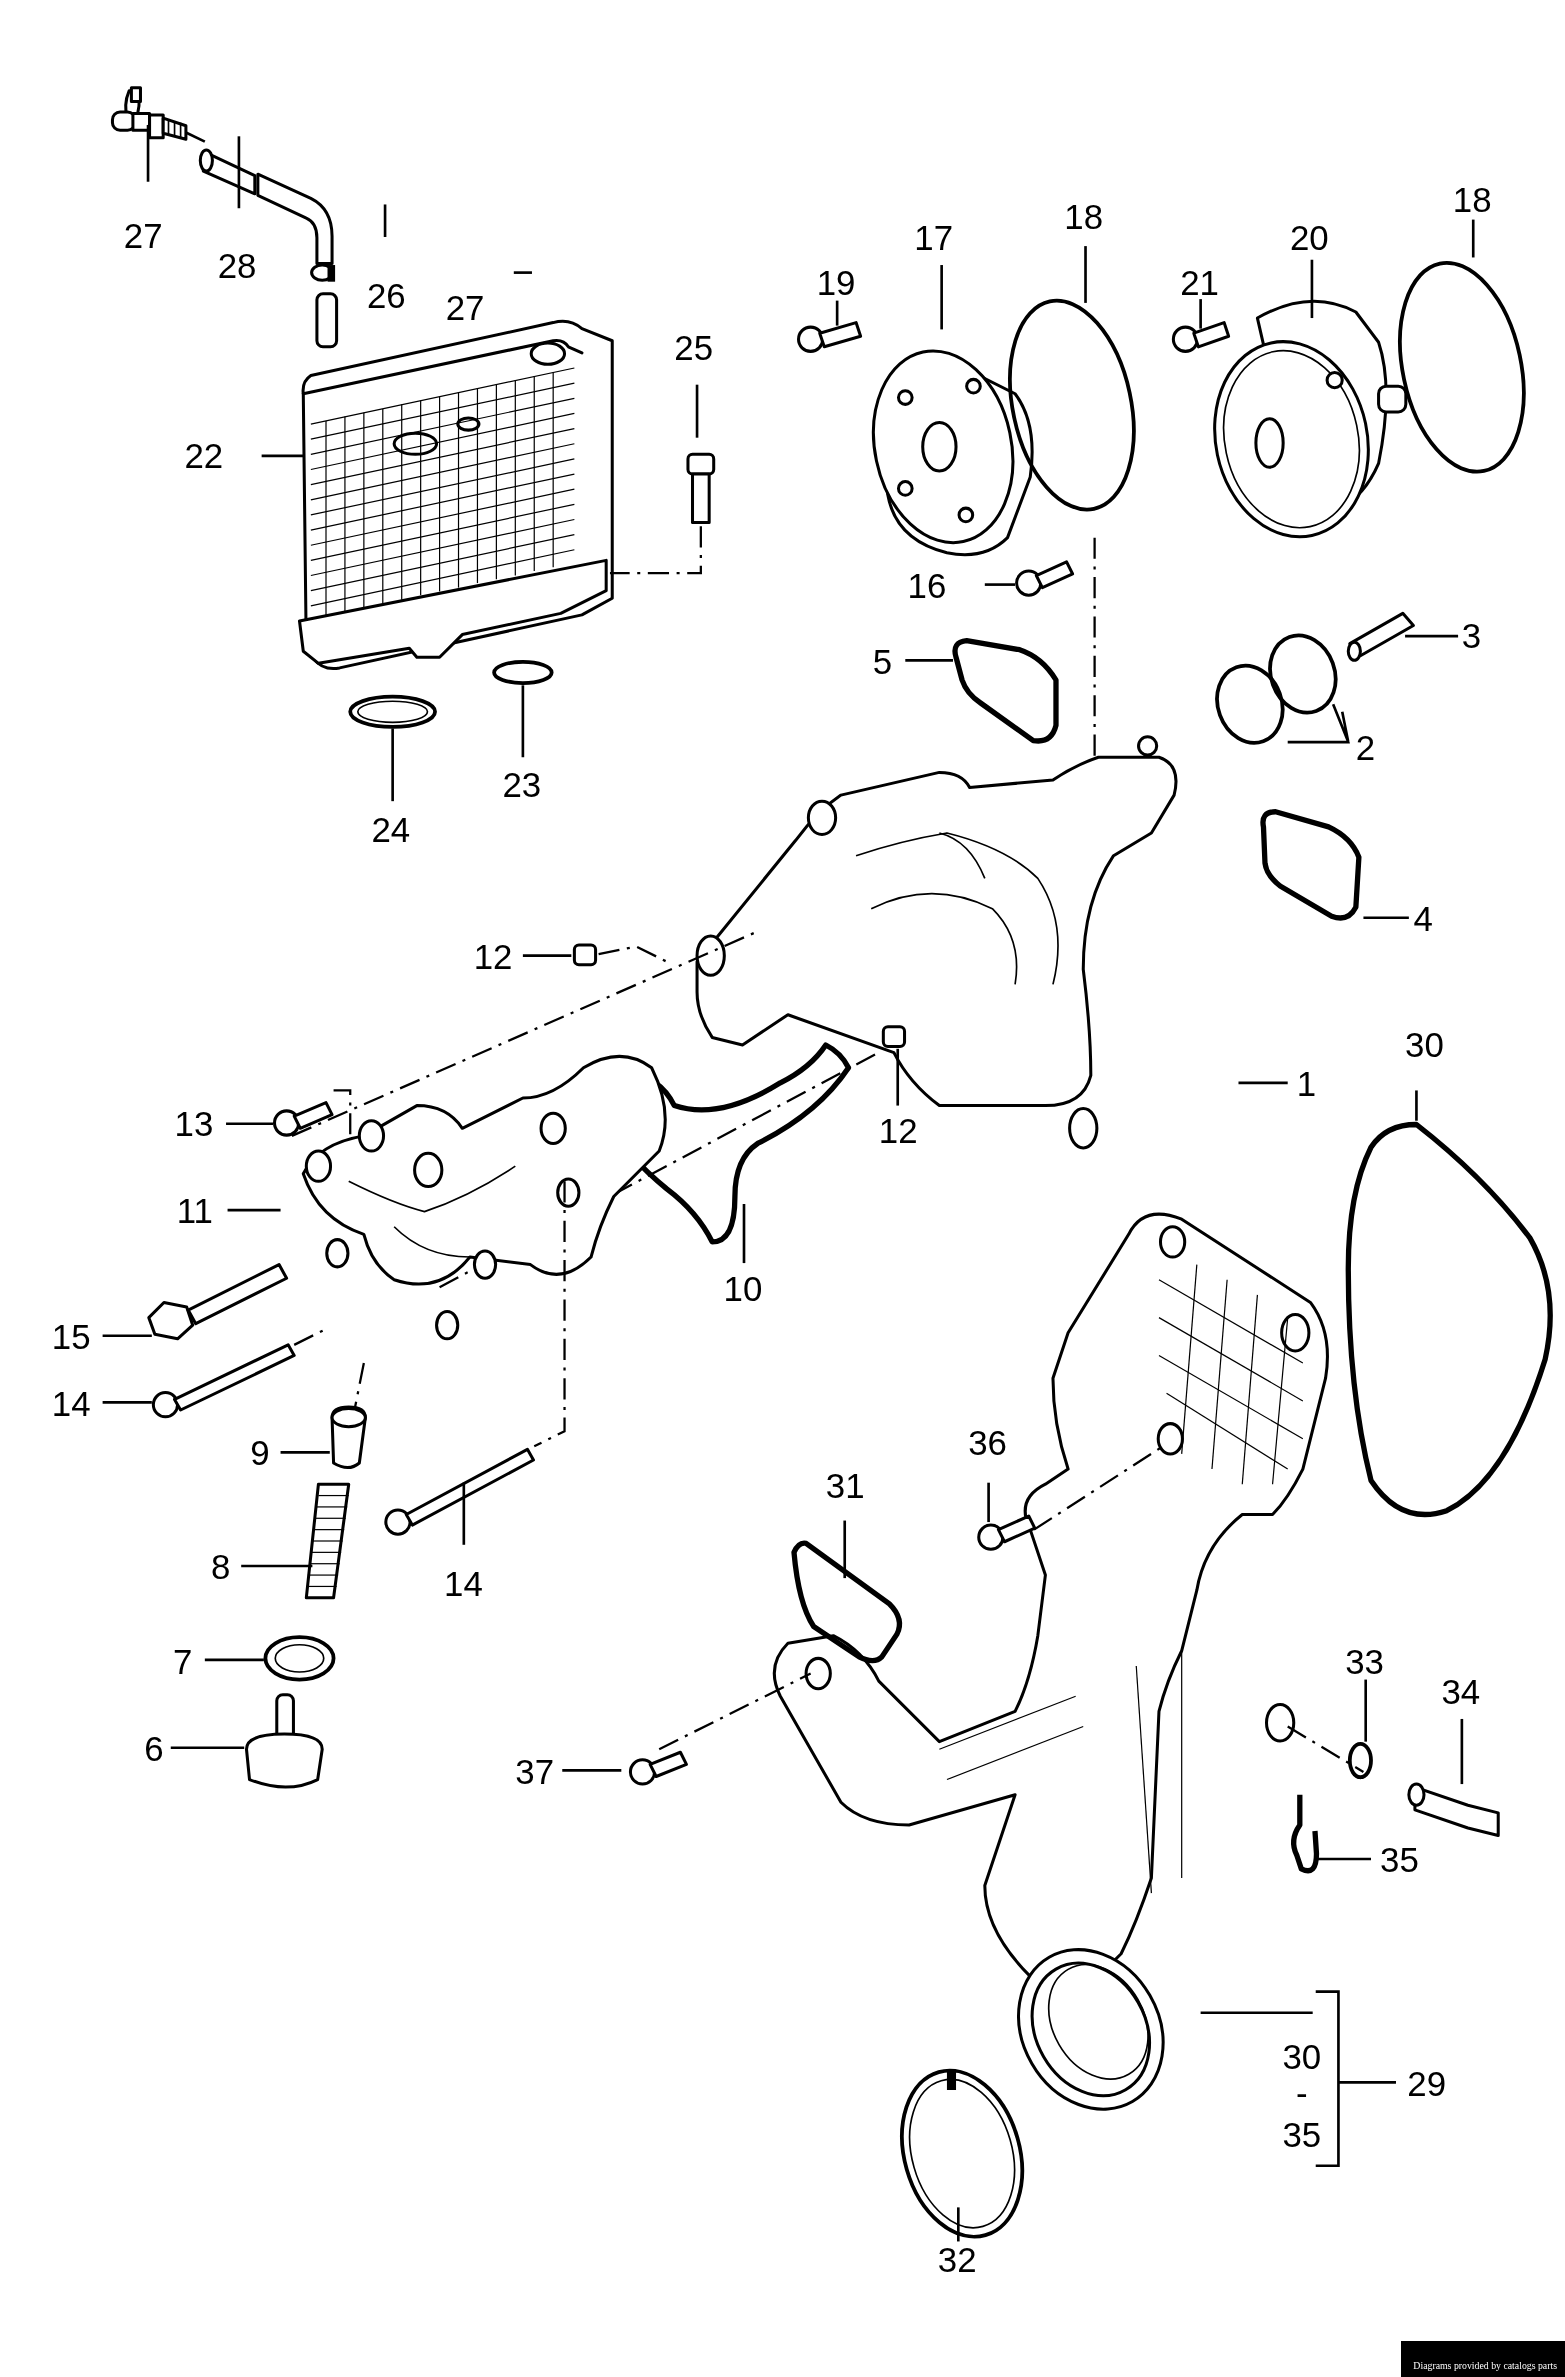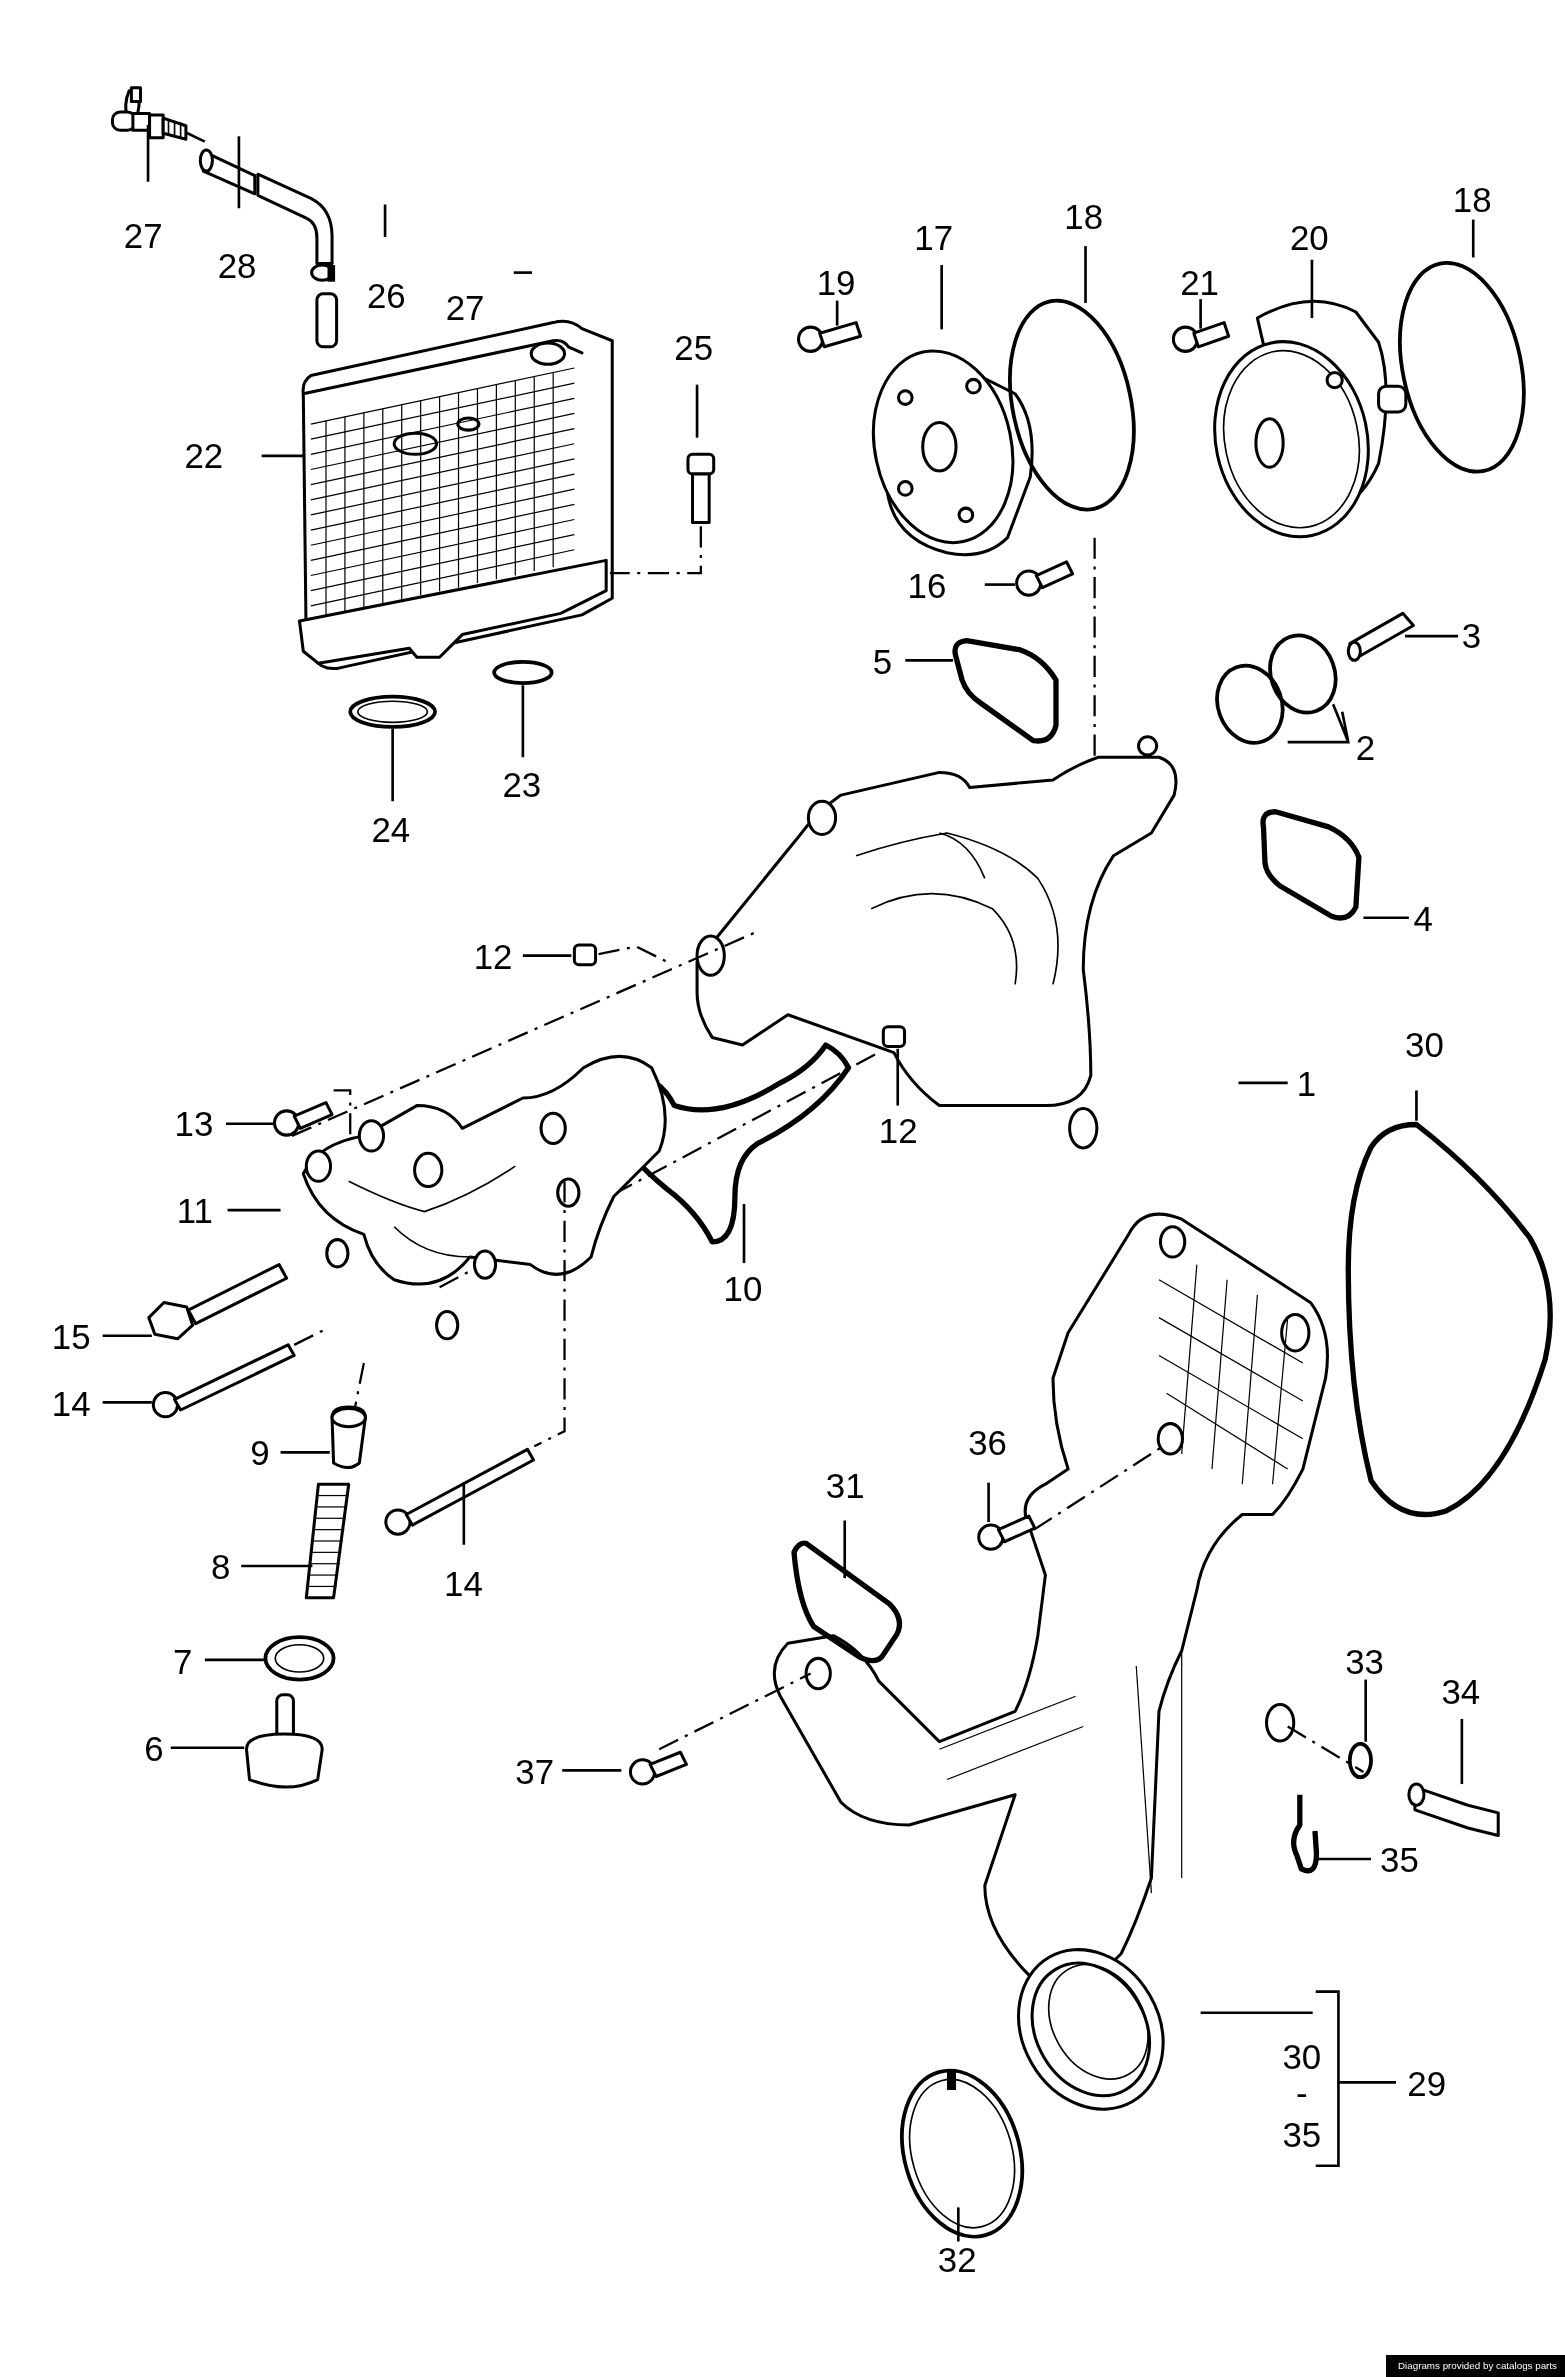--- a/index.html
+++ b/index.html
@@ -8,21 +8,21 @@
   #diagram { position: absolute; left: 0; top: 0; width: 1566px; height: 2377px; }
   .part { fill: #ffffff; stroke: #000; stroke-width: 4; stroke-linejoin: round; stroke-linecap: round; }
   .thin { fill: none; stroke: #000; stroke-width: 2.2; }
   .gasket { fill: none; stroke: #000; stroke-width: 7; stroke-linejoin: round; }
   .ring { fill: none; stroke: #000; stroke-width: 5; }
   .leader { fill: none; stroke: #000; stroke-width: 3.5; }
   .dash { fill: none; stroke: #000; stroke-width: 3; stroke-dasharray: 28 10 4 10; }
   .callout { font-family: "Liberation Sans", sans-serif; font-size: 46px; fill: #000; }
   .grid line { stroke: #000; stroke-width: 1.6; }
   #credit { position: absolute; right: 0; bottom: 0; background: #000; color: #fff;
-            font-family: Liberation Sans, sans-serif; font-size: 9.8px; padding: 5px 9px 6px 12px;
+            font-family: Liberation Serif, serif; font-size: 9.8px; padding: 19px 9px 6px 12px;
             white-space: nowrap; }
 </style>
 </head>
 <body>
 
 <svg id="diagram" viewBox="0 0 2067 3139" xmlns="http://www.w3.org/2000/svg">
 
   <g>
     <path class="part" d="M170 120 q-8 18 -2 40 l10 0 q8 -20 4 -40 z"></path>
     <rect class="part" x="173" y="116" width="12" height="18"></rect>

